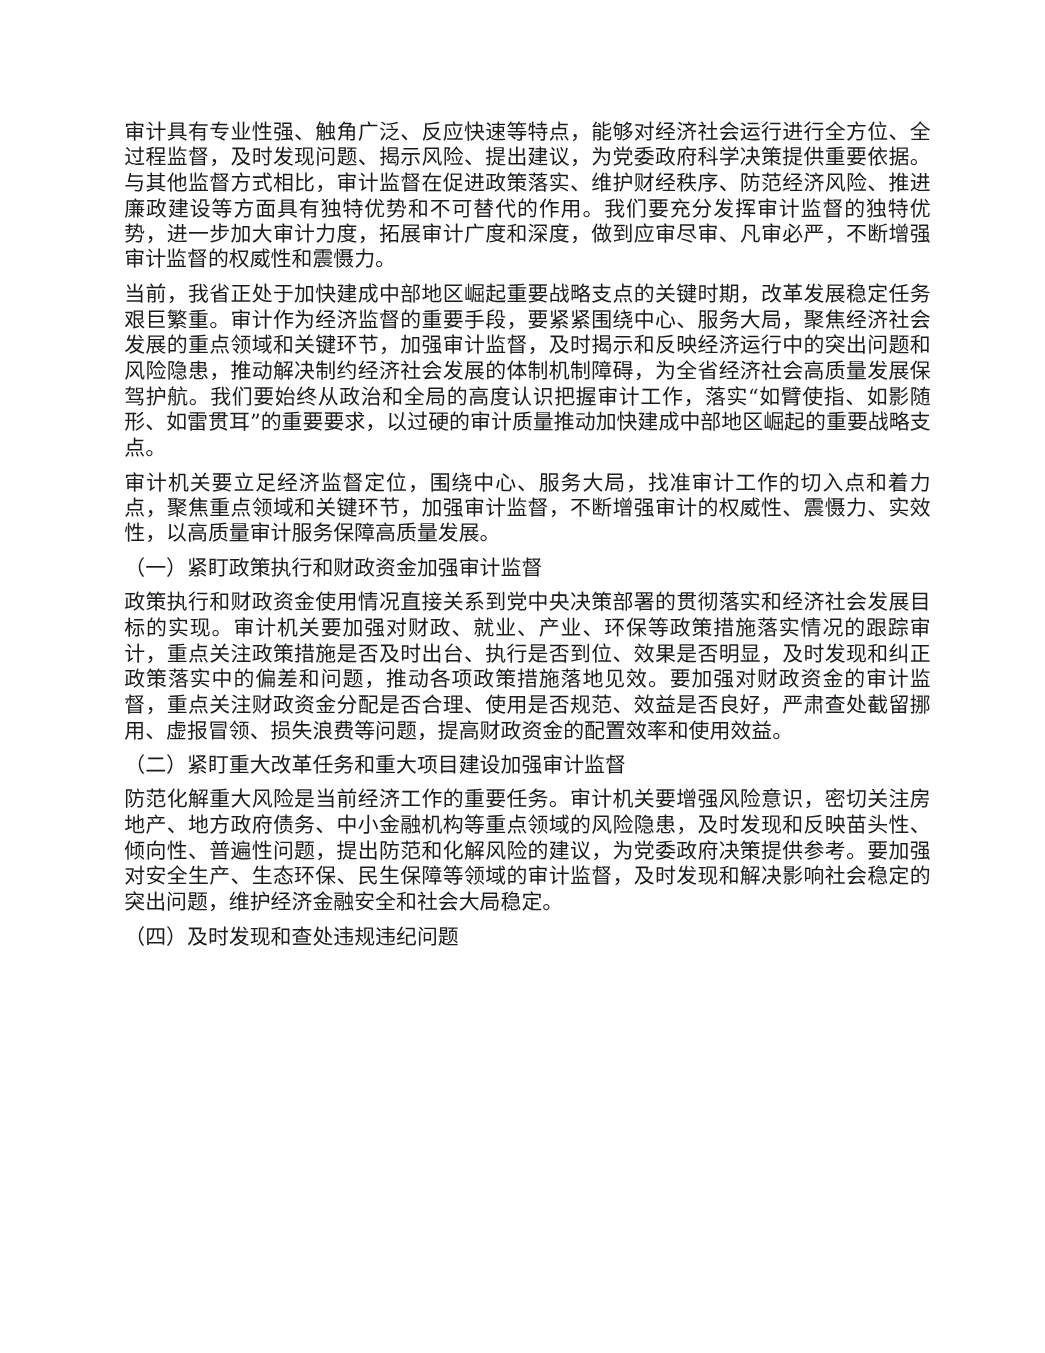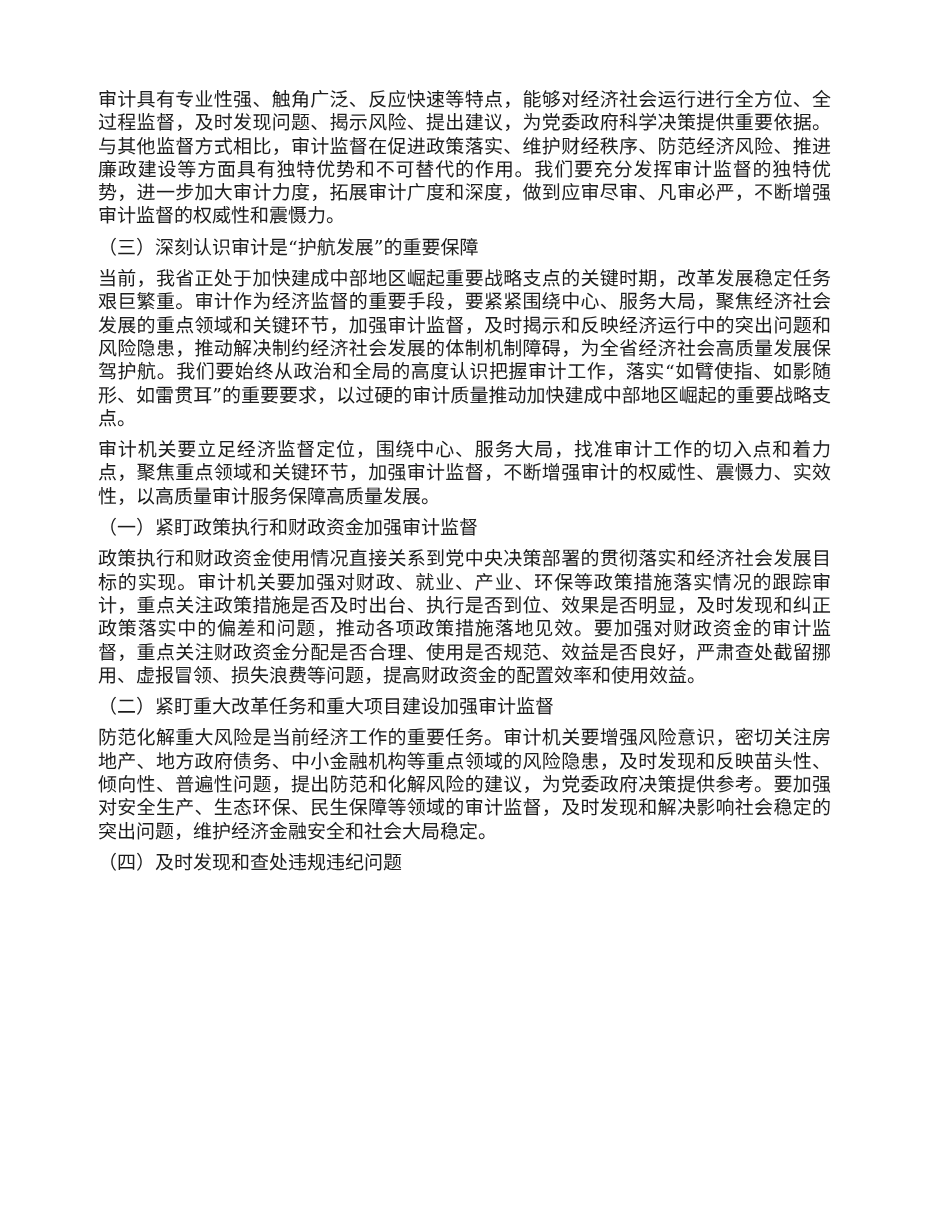--- a/index.html
+++ b/index.html
@@ -9,24 +9,24 @@
   }
   .page {
     position: relative;
     width: 950px;
     height: 1230px;
     background: #ffffff;
     overflow: hidden;
   }
   .content {
     position: absolute;
-    left: 98px;
+    left: 113px;
     top: 0;
     width: 733px;
-    padding-top: 80px;
+    padding-top: 101px;
     box-sizing: content-box;
   }
   .block {
     margin: 8px 0;
     font-family: "DejaVu Serif", "Liberation Serif", serif;
     font-size: 19px;
     line-height: 23.3px;
     color: #1c1c1c;
     text-align: justify;
     text-justify: inter-ideograph;
@@ -36,21 +36,20 @@
     text-align: left;
     font-weight: normal;
   }
 </style>
 </head>
 <body>
 
 <div class="page">
   <div class="content">
     <div class="block">审计具有专业性强、触角广泛、反应快速等特点，能够对经济社会运行进行全方位、全过程监督，及时发现问题、揭示风险、提出建议，为党委政府科学决策提供重要依据。与其他监督方式相比，审计监督在促进政策落实、维护财经秩序、防范经济风险、推进廉政建设等方面具有独特优势和不可替代的作用。我们要充分发挥审计监督的独特优势，进一步加大审计力度，拓展审计广度和深度，做到应审尽审、凡审必严，不断增强审计监督的权威性和震慑力。</div>
-    <div class="block heading">（三）深刻认识审计是“护航发展”的重要保障</div>
     <div class="block">当前，我省正处于加快建成中部地区崛起重要战略支点的关键时期，改革发展稳定任务艰巨繁重。审计作为经济监督的重要手段，要紧紧围绕中心、服务大局，聚焦经济社会发展的重点领域和关键环节，加强审计监督，及时揭示和反映经济运行中的突出问题和风险隐患，推动解决制约经济社会发展的体制机制障碍，为全省经济社会高质量发展保驾护航。我们要始终从政治和全局的高度认识把握审计工作，落实“如臂使指、如影随形、如雷贯耳”的重要要求，以过硬的审计质量推动加快建成中部地区崛起的重要战略支点。</div>
     <div class="block">审计机关要立足经济监督定位，围绕中心、服务大局，找准审计工作的切入点和着力点，聚焦重点领域和关键环节，加强审计监督，不断增强审计的权威性、震慑力、实效性，以高质量审计服务保障高质量发展。</div>
     <div class="block heading">（一）紧盯政策执行和财政资金加强审计监督</div>
     <div class="block">政策执行和财政资金使用情况直接关系到党中央决策部署的贯彻落实和经济社会发展目标的实现。审计机关要加强对财政、就业、产业、环保等政策措施落实情况的跟踪审计，重点关注政策措施是否及时出台、执行是否到位、效果是否明显，及时发现和纠正政策落实中的偏差和问题，推动各项政策措施落地见效。要加强对财政资金的审计监督，重点关注财政资金分配是否合理、使用是否规范、效益是否良好，严肃查处截留挪用、虚报冒领、损失浪费等问题，提高财政资金的配置效率和使用效益。</div>
     <div class="block heading">（二）紧盯重大改革任务和重大项目建设加强审计监督</div>
     <div class="block">防范化解重大风险是当前经济工作的重要任务。审计机关要增强风险意识，密切关注房地产、地方政府债务、中小金融机构等重点领域的风险隐患，及时发现和反映苗头性、倾向性、普遍性问题，提出防范和化解风险的建议，为党委政府决策提供参考。要加强对安全生产、生态环保、民生保障等领域的审计监督，及时发现和解决影响社会稳定的突出问题，维护经济金融安全和社会大局稳定。</div>
     <div class="block heading">（四）及时发现和查处违规违纪问题</div>
   </div>
 </div>
 

